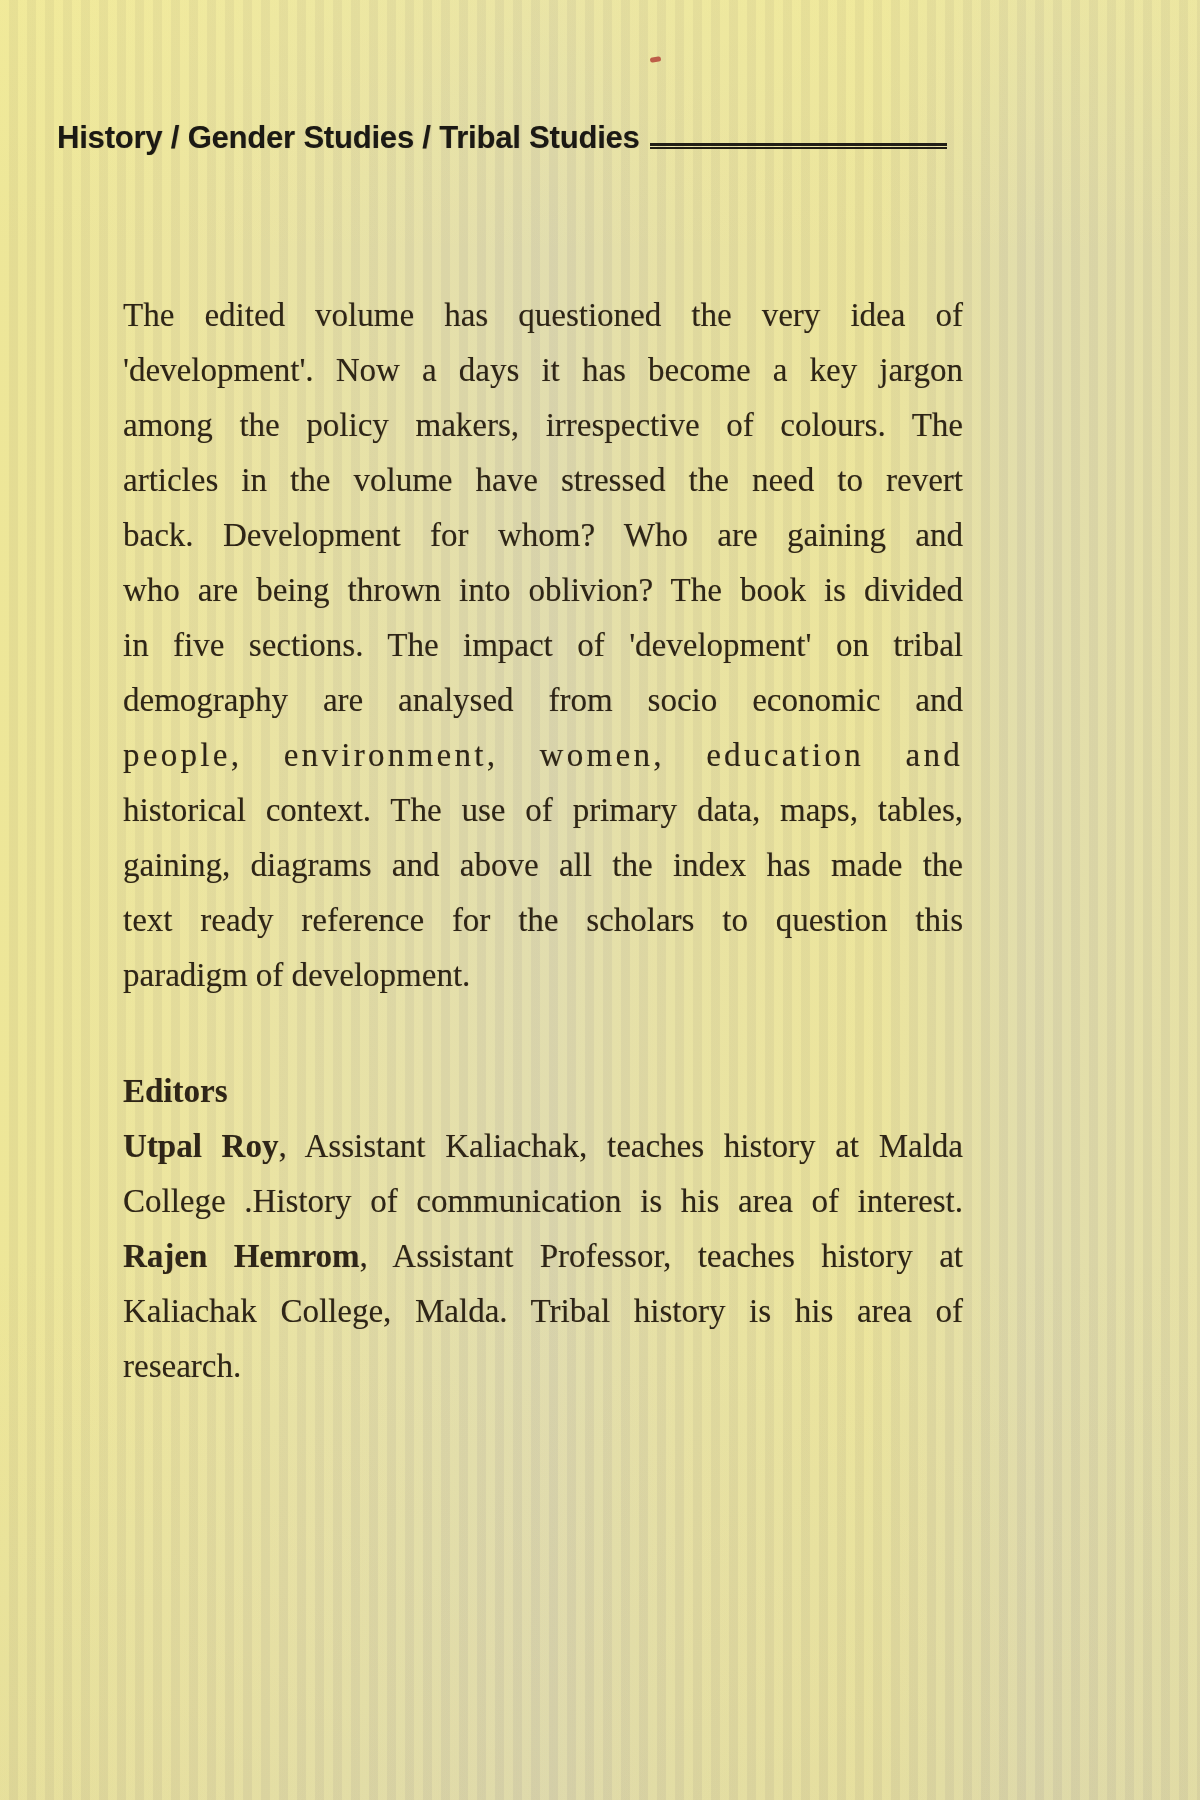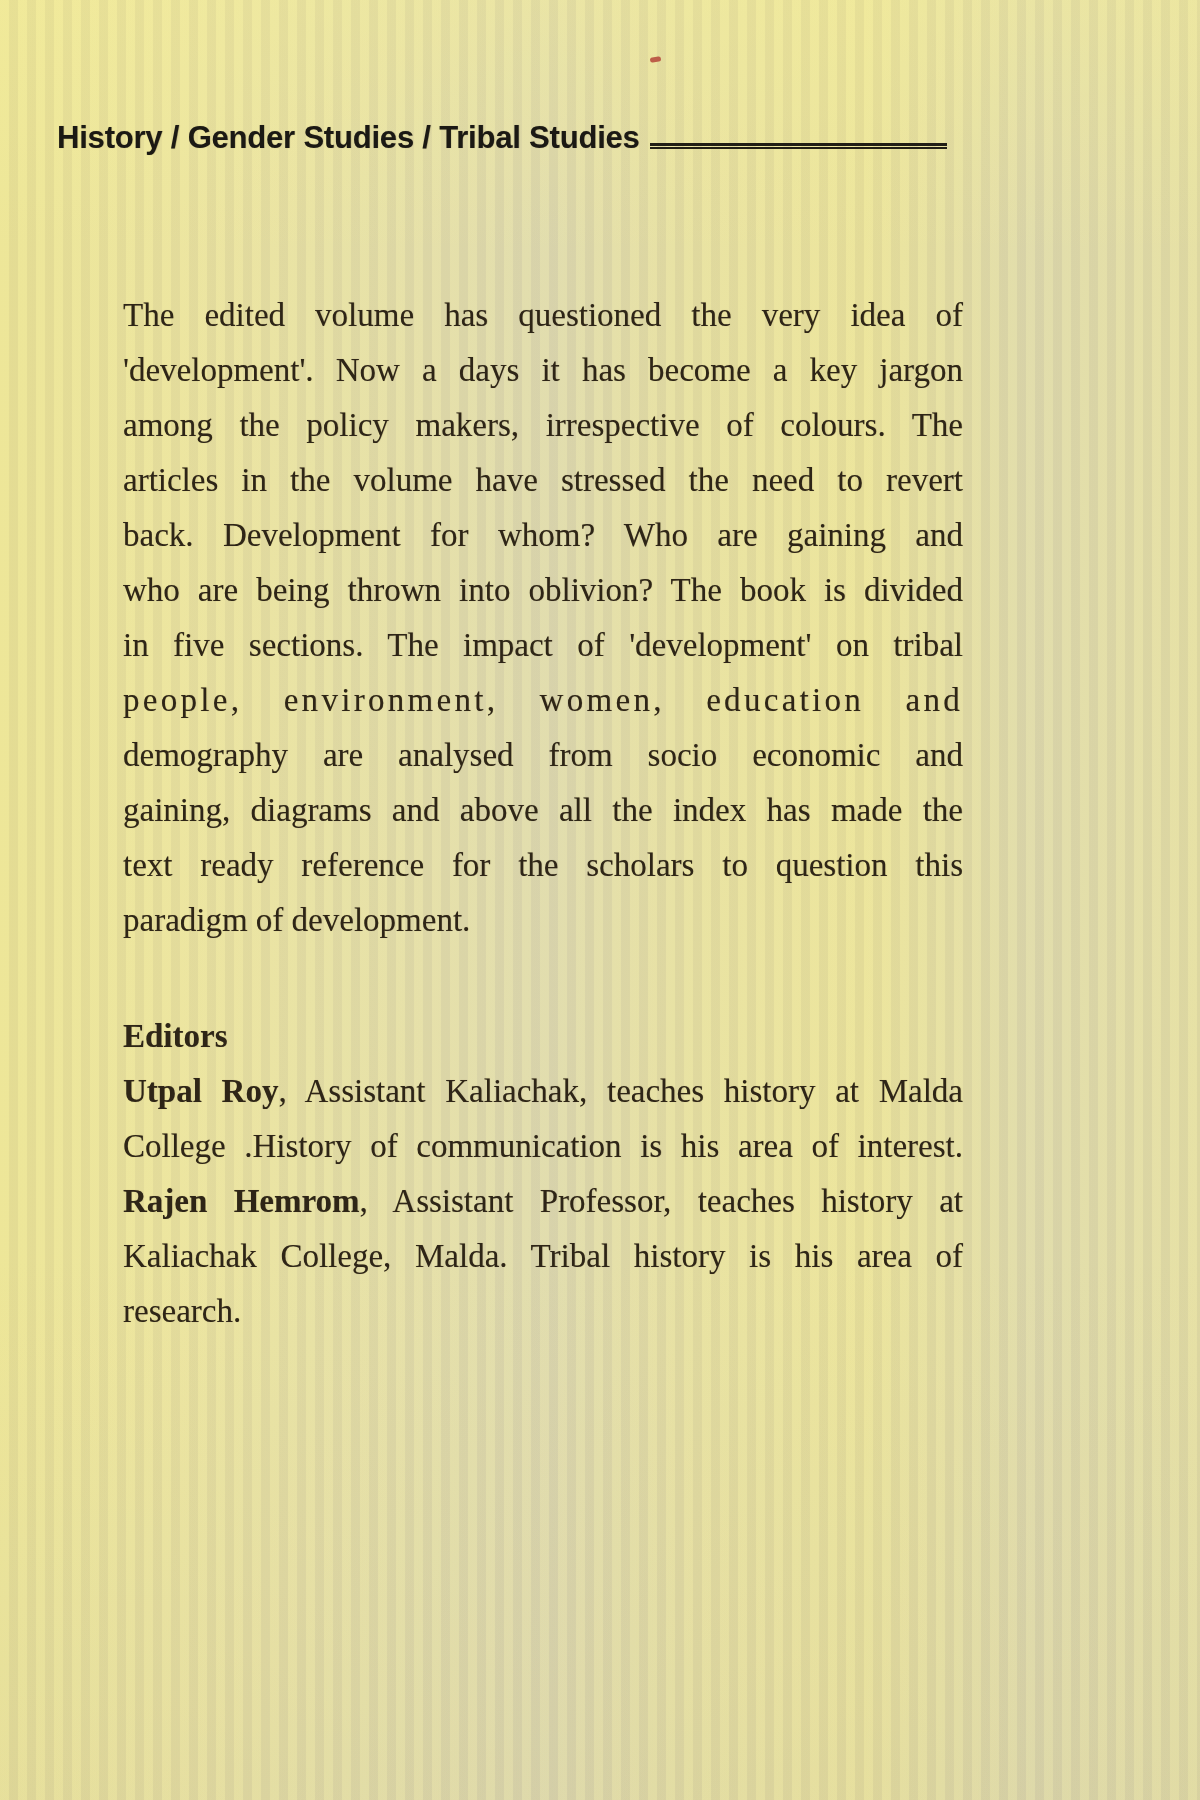--- a/index.html
+++ b/index.html
@@ -118,22 +118,23 @@
 
   <main class="column">
     <div class="blurb">
       <div class="line jline">The edited volume has questioned the very idea of</div>
       <div class="line jline">'development'. Now a days it has become a key jargon</div>
       <div class="line jline">among the policy makers, irrespective of colours. The</div>
       <div class="line jline">articles in the volume have stressed the need to revert</div>
       <div class="line jline">back. Development  for whom? Who are gaining and</div>
       <div class="line jline">who are being thrown into oblivion? The book is divided</div>
       <div class="line jline">in five sections. The impact of 'development' on tribal</div>
+      <div class="line jline">demography are analysed from socio economic and</div>
       <div class="line jline spread">people, environment, women, education and</div>
-      <div class="line jline">demography are analysed from socio economic and</div>
+      <div class="line jline">historical context. The use of primary data, maps, tables,</div>
       <div class="line jline">gaining, diagrams and above all the index has made the</div>
       <div class="line jline">text ready reference for the scholars to question this</div>
       <div class="line">paradigm of development.</div>
     </div>
 
     <section class="editors">
       <div class="line heading">Editors</div>
 
       <div class="line jline"><span class="bold">Utpal Roy</span><span>, Assistant Kaliachak, teaches history at Malda</span></div>
       <div class="line jline">College .History of communication is his area of interest.</div>

